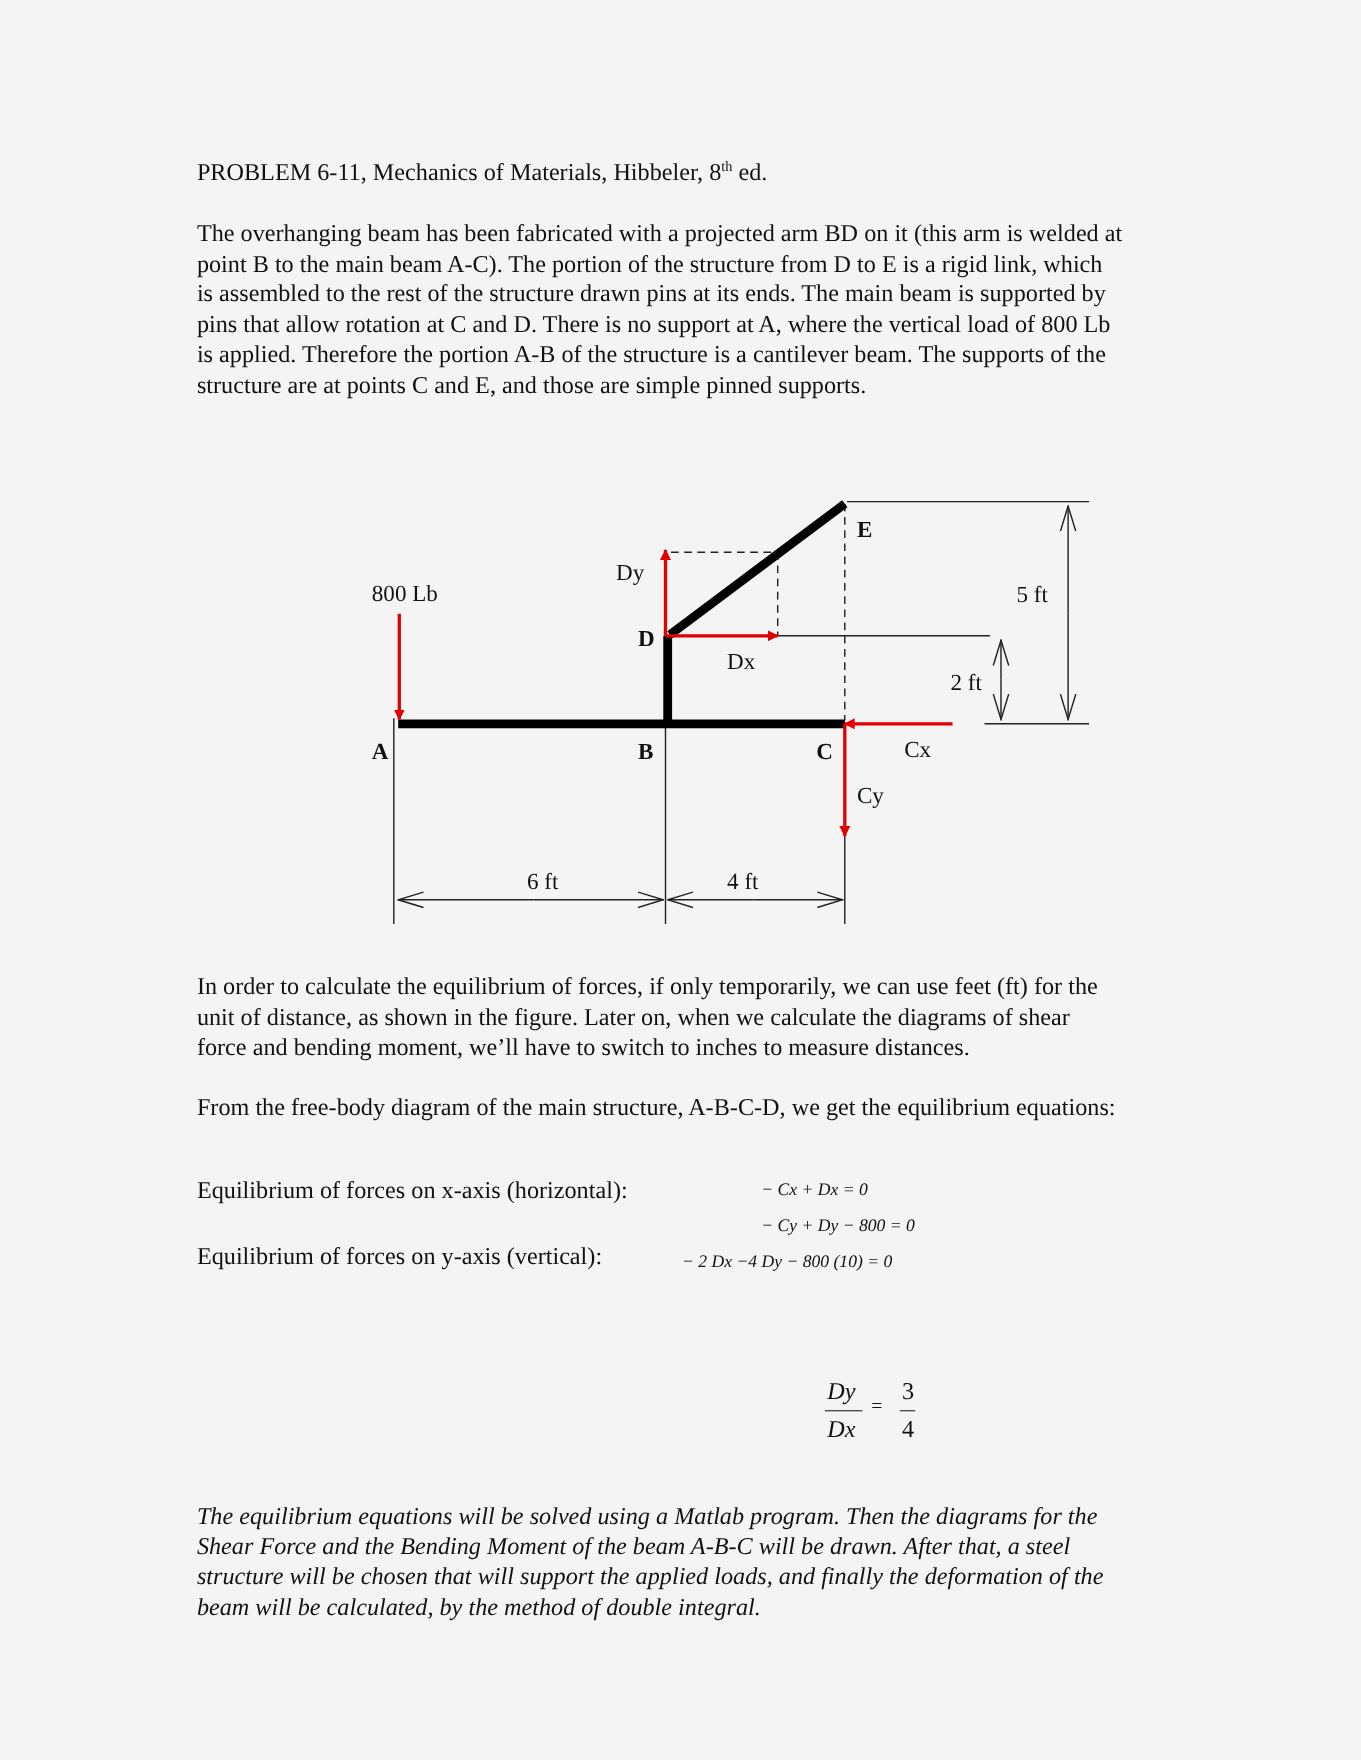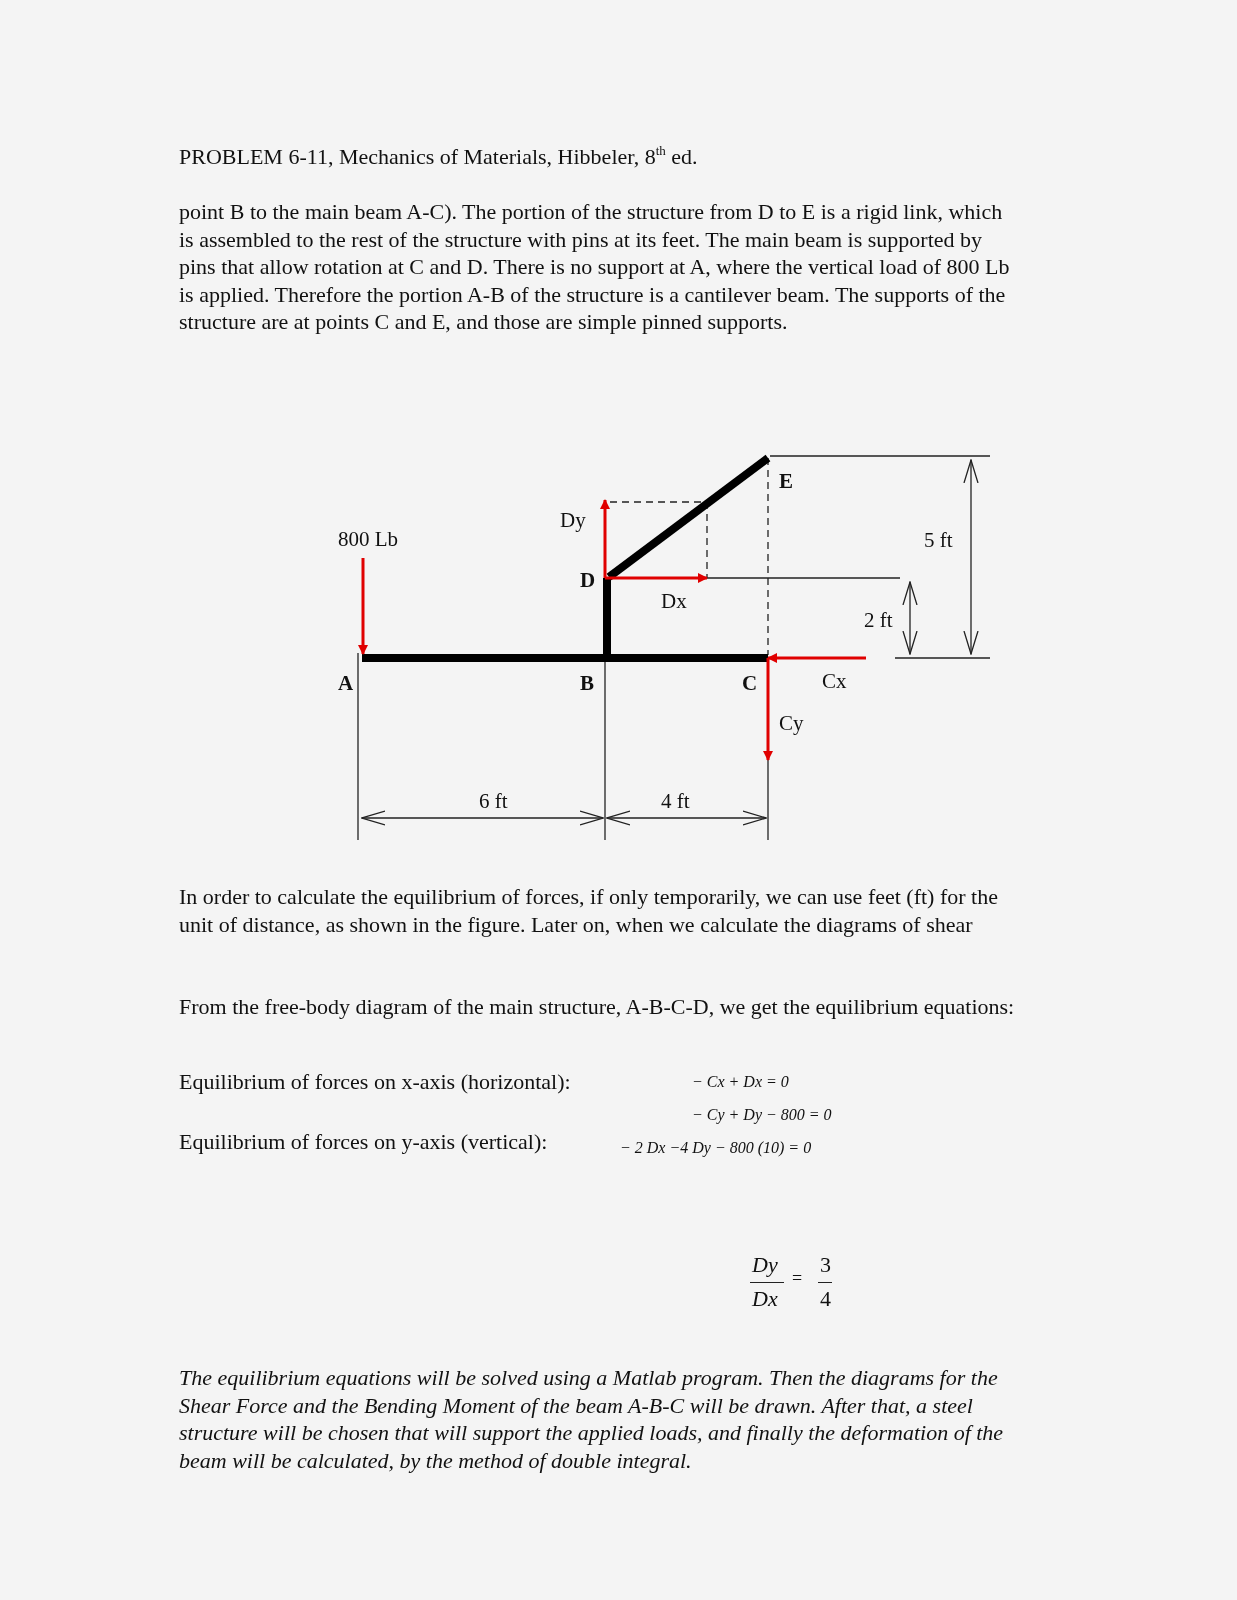--- a/index.html
+++ b/index.html
@@ -45,22 +45,23 @@
     .lbl-b { font-family: "Liberation Serif", "DejaVu Serif", serif; font-size: 21px; font-weight: bold; fill: #111; }
   </style>
 </head>
 <body>
 
 <div class="page">
 
   <div class="title"><span>PROBLEM 6-11, Mechanics of Materials, Hibbeler, 8</span><sup>th</sup><span> ed.</span></div>
 
   <div class="para" id="p1">
+    <span class="line">The overhanging beam has been fabricated with a projected arm BD on it (this arm is welded at</span>
     <span class="line">point B to the main beam A-C). The portion of the structure from D to E is a rigid link, which</span>
-    <span class="line">is assembled to the rest of the structure with pins at its feet. The main beam is supported by</span>
+    <span class="line">is assembled to the rest of the structure drawn pins at its ends. The main beam is supported by</span>
     <span class="line">pins that allow rotation at C and D. There is no support at A, where the vertical load of 800 Lb</span>
     <span class="line">is applied. Therefore the portion A-B of the structure is a cantilever beam. The supports of the</span>
     <span class="line">structure are at points C and E, and those are simple pinned supports.</span>
   </div>
 
   <svg class="diagram" width="1237" height="900">
     <defs>
       <marker id="redHead" markerWidth="10" markerHeight="10" refX="9" refY="5" orient="auto" markerUnits="userSpaceOnUse" viewBox="0 0 10 10">
         <path d="M0,0 L10,5 L0,10 z" fill="#e00000"></path>
       </marker>
@@ -123,20 +124,21 @@
 
     <text class="lbl" x="479" y="808">6 ft</text>
     <text class="lbl" x="661" y="808">4 ft</text>
     <text class="lbl" x="864" y="627">2 ft</text>
     <text class="lbl" x="924" y="547">5 ft</text>
   </svg>
 
   <div class="para" id="p2">
     <span class="line">In order to calculate the equilibrium of forces, if only temporarily, we can use feet (ft) for the</span>
     <span class="line">unit of distance, as shown in the figure. Later on, when we calculate the diagrams of shear</span>
+    <span class="line">force and bending moment, we’ll have to switch to inches to measure distances.</span>
   </div>
 
   <div class="para" id="p3">
     <span class="line">From the free-body diagram of the main structure, A-B-C-D, we get the equilibrium equations:</span>
   </div>
 
   <div class="eq-row" id="eq1-label">Equilibrium of forces on x-axis (horizontal):</div>
   <div class="eq-math" id="eq1-math"><i>− Cx + Dx = 0</i></div>
 
   <div class="eq-row" id="eq2-label">Equilibrium of forces on y-axis (vertical):</div>

